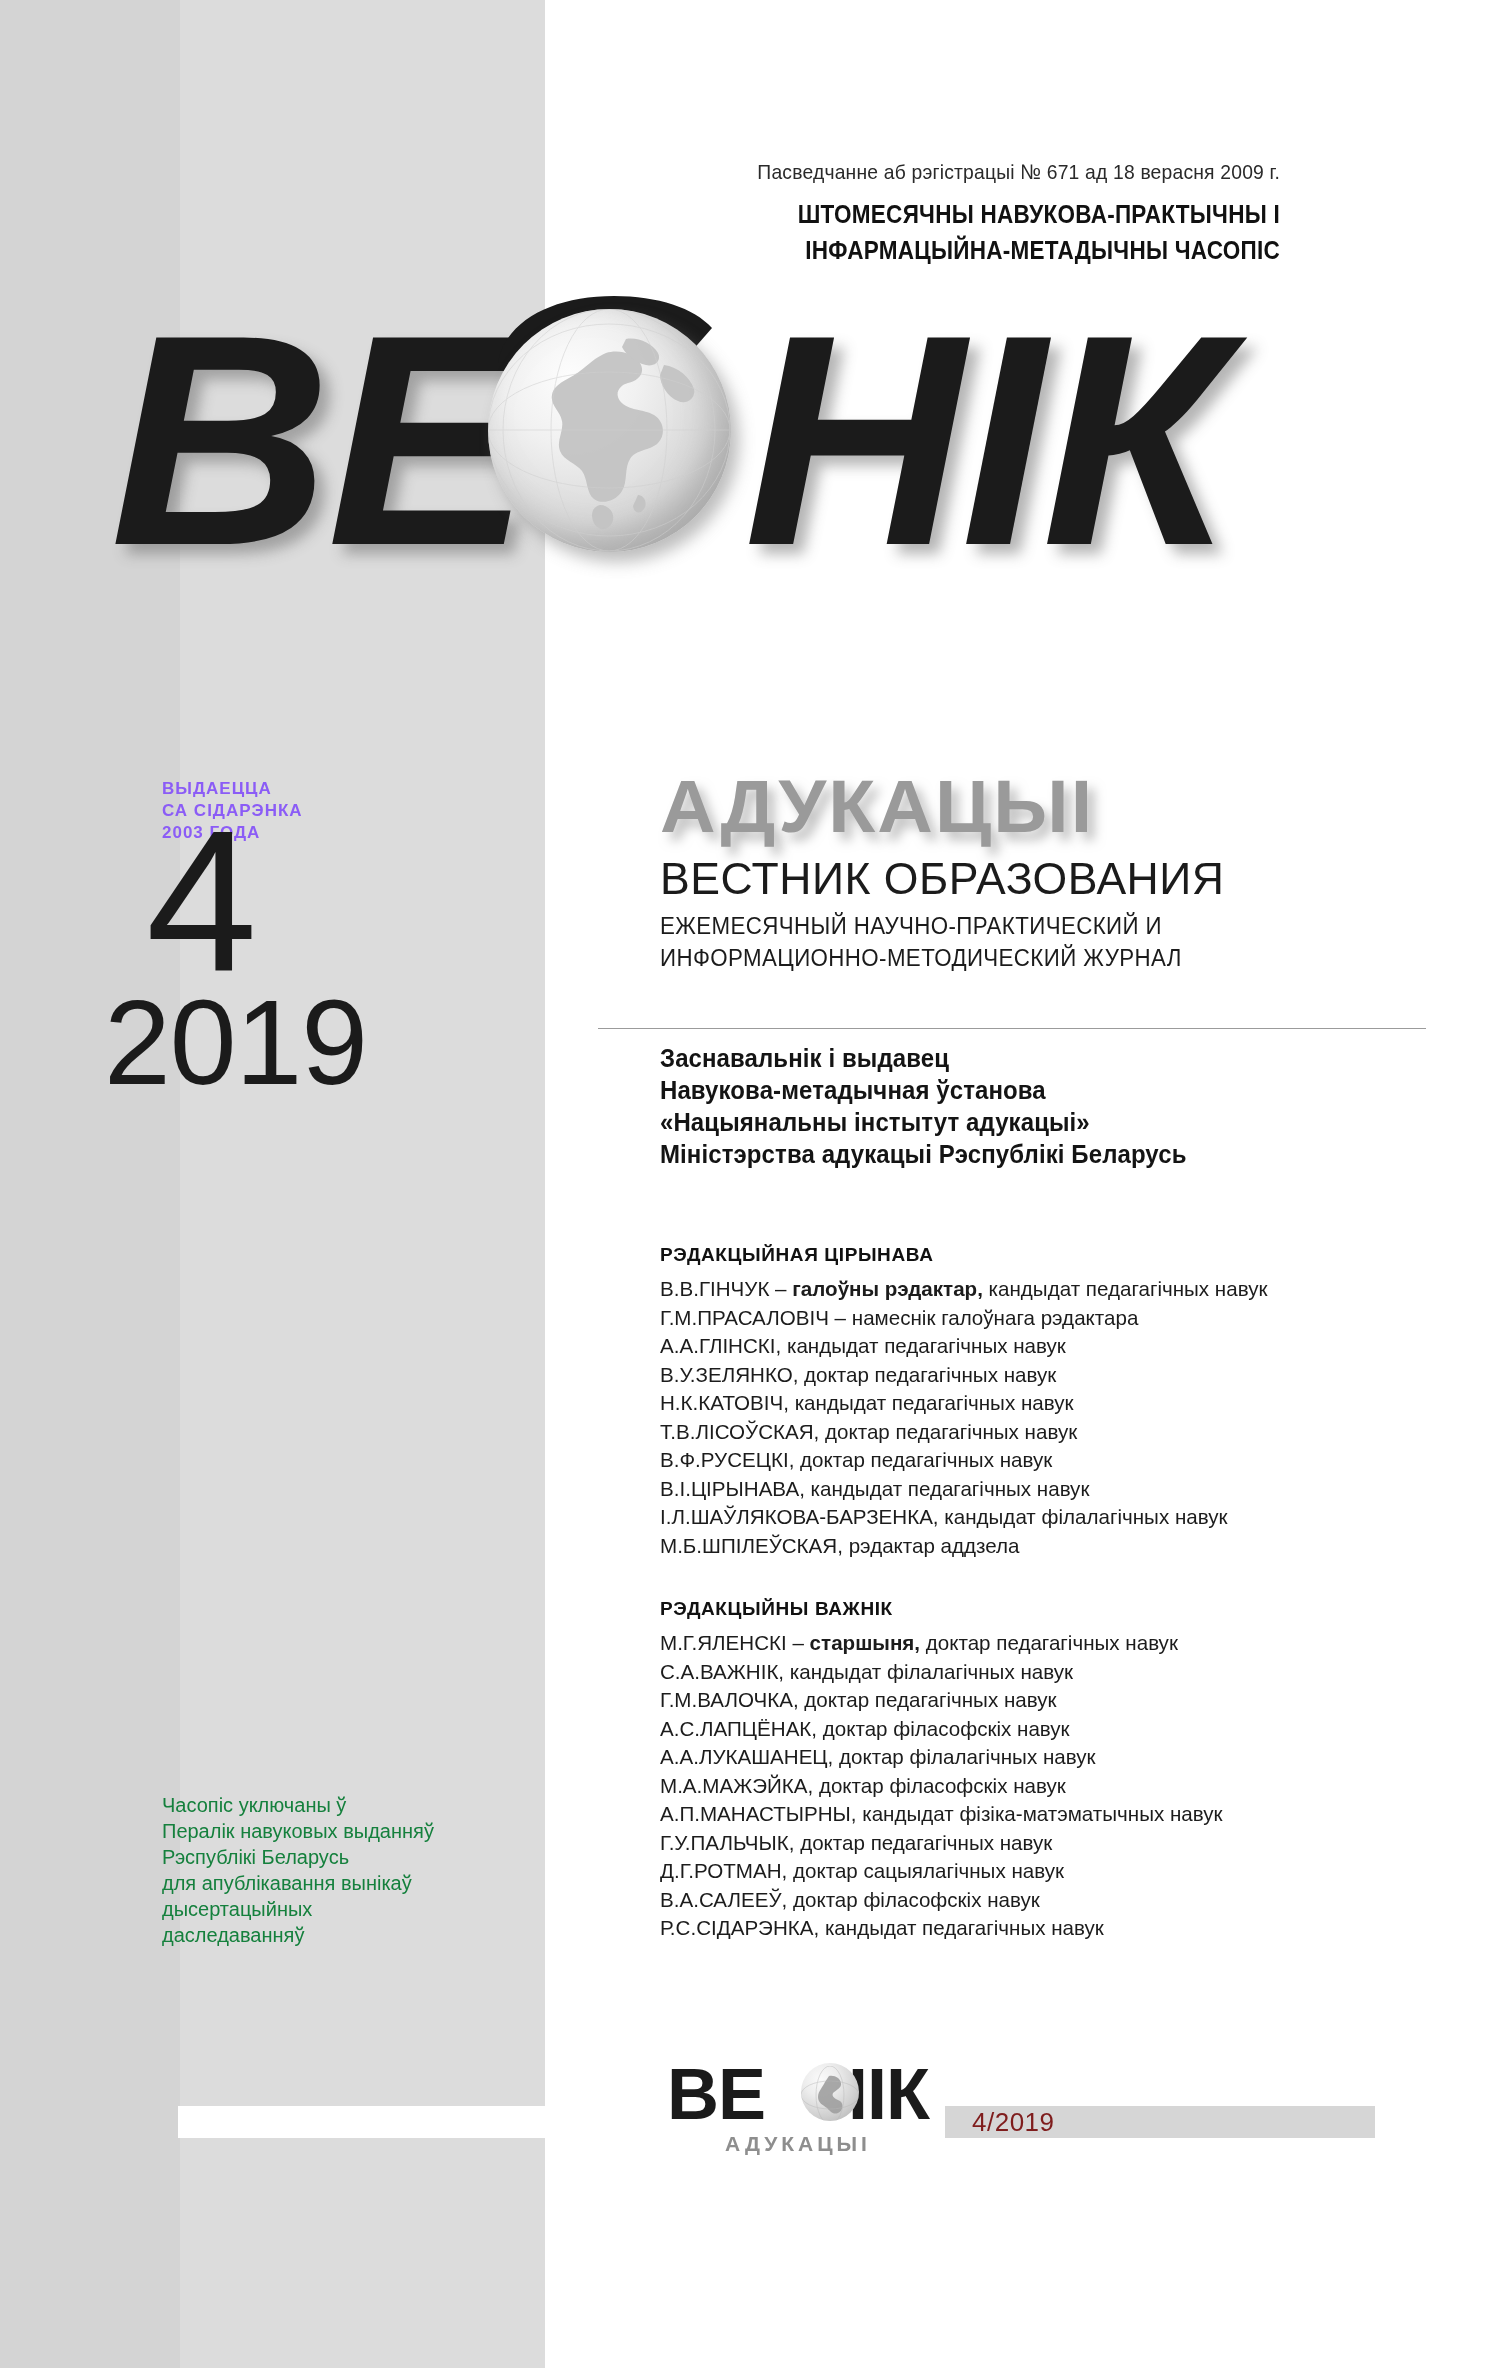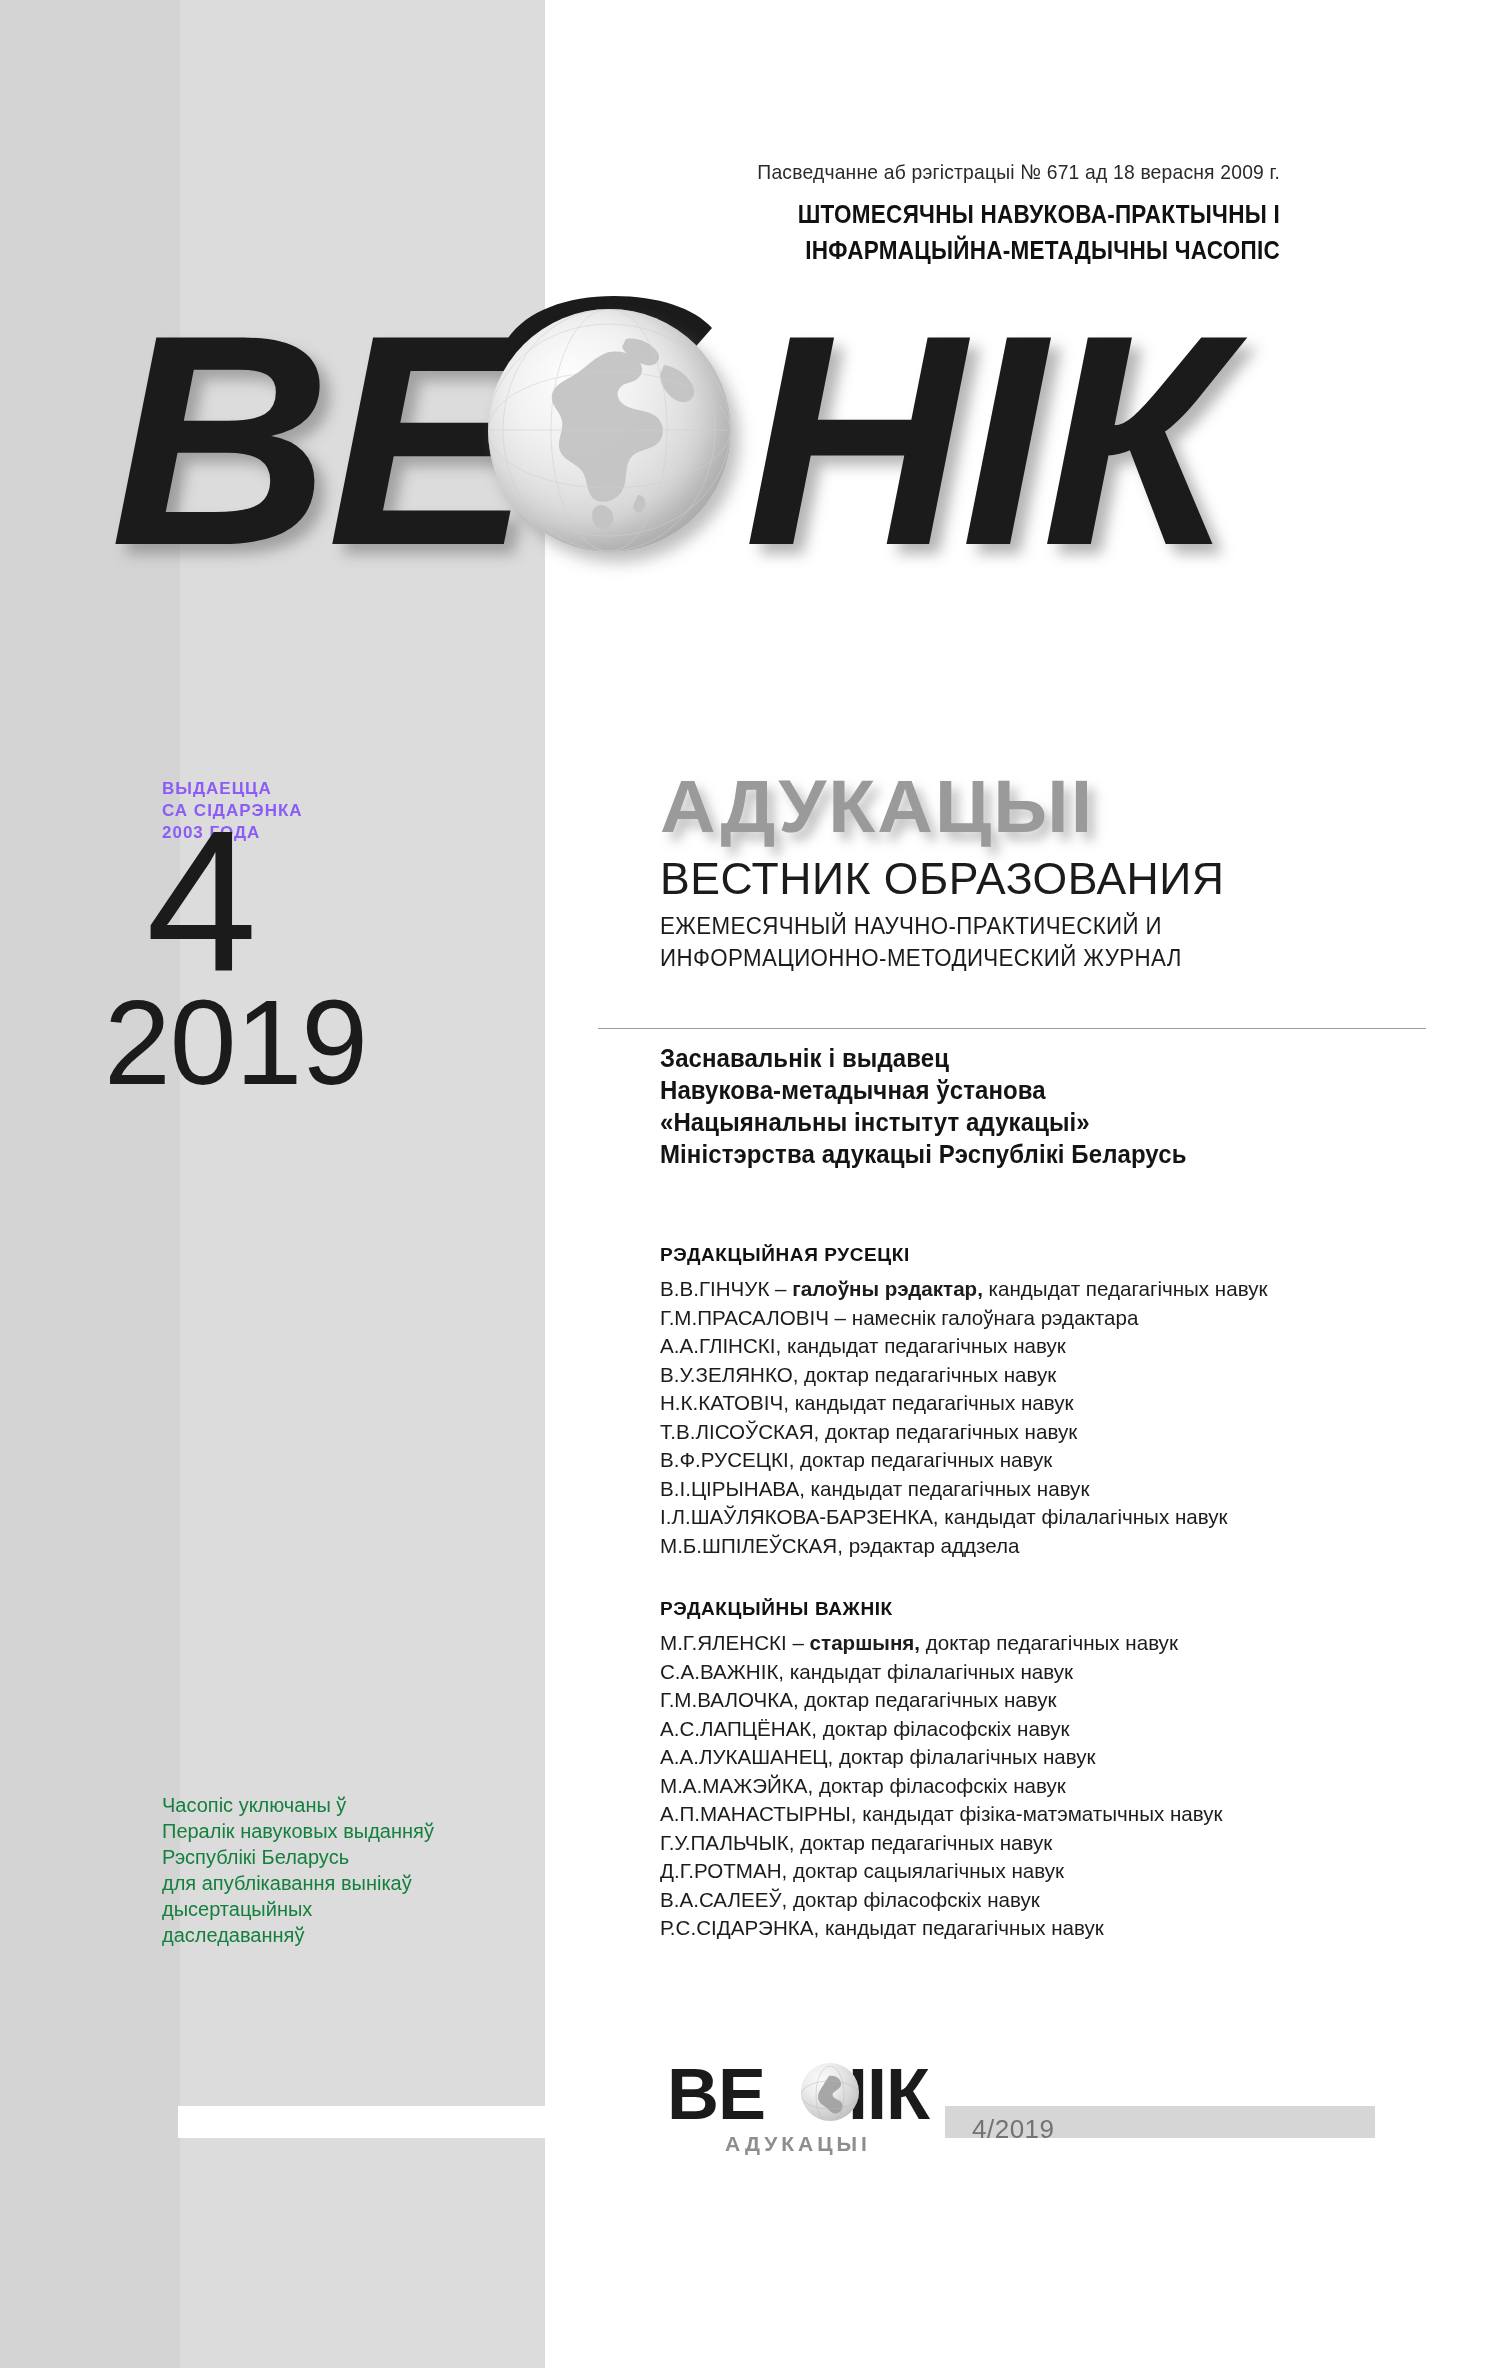--- a/index.html
+++ b/index.html
@@ -156,22 +156,22 @@
     position:absolute; left:134px; top:5px; width:58px; height:58px;
     border-radius:50%;
     background:radial-gradient(circle at 34% 28%, #fafafa 0%, #ededed 30%, #cfcfcf 66%, #ababab 100%);
     overflow:hidden;
   }
   .foot-sub {
     font-size:21px; letter-spacing:4px; color:#8e8e8e; margin-top:2px;
     font-weight:bold;
   }
   .foot-issue {
-    position:absolute; left:972px; top:8px;
-    font-size:26px; color:#737373; letter-spacing:.5px;
+    position:absolute; left:972px; top:1px;
+    font-size:26px; color:#7f1d1d; letter-spacing:.5px;
   }
 </style>
 </head>
 <body>
 
 <div class="grey-band">
   <div class="grey-band-inner"></div>
 </div>
 
 <div class="hdr">
@@ -240,21 +240,21 @@
 <div class="divider"></div>
 
 <div class="founder">
   <div>Заснавальнік і выдавец</div>
   <div>Навукова-метадычная ўстанова</div>
   <div>«Нацыянальны інстытут адукацыі»</div>
   <div>Міністэрства адукацыі Рэспублікі Беларусь</div>
 </div>
 
 <div class="section" id="collegium">
-  <div class="sec-head">РЭДАКЦЫЙНАЯ РУСЕЦКІ</div>
+  <div class="sec-head">РЭДАКЦЫЙНАЯ ЦІРЫНАВА</div>
   <div>
       <div class="member"><span>В.В.ГІНЧУК – </span><b>галоўны рэдактар,</b><span> кандыдат педагагічных навук</span></div>
       <div class="member"><span>Г.М.ПРАСАЛОВІЧ – намеснік галоўнага рэдактара</span></div>
       <div class="member"><span>А.А.ГЛІНСКІ, кандыдат педагагічных навук</span></div>
       <div class="member"><span>В.У.ЗЕЛЯНКО, доктар педагагічных навук</span></div>
       <div class="member"><span>Н.К.КАТОВІЧ, кандыдат педагагічных навук</span></div>
       <div class="member"><span>Т.В.ЛІСОЎСКАЯ, доктар педагагічных навук</span></div>
       <div class="member"><span>В.Ф.РУСЕЦКІ, доктар педагагічных навук</span></div>
       <div class="member"><span>В.І.ЦІРЫНАВА, кандыдат педагагічных навук</span></div>
       <div class="member"><span>І.Л.ШАЎЛЯКОВА-БАРЗЕНКА, кандыдат філалагічных навук</span></div>

